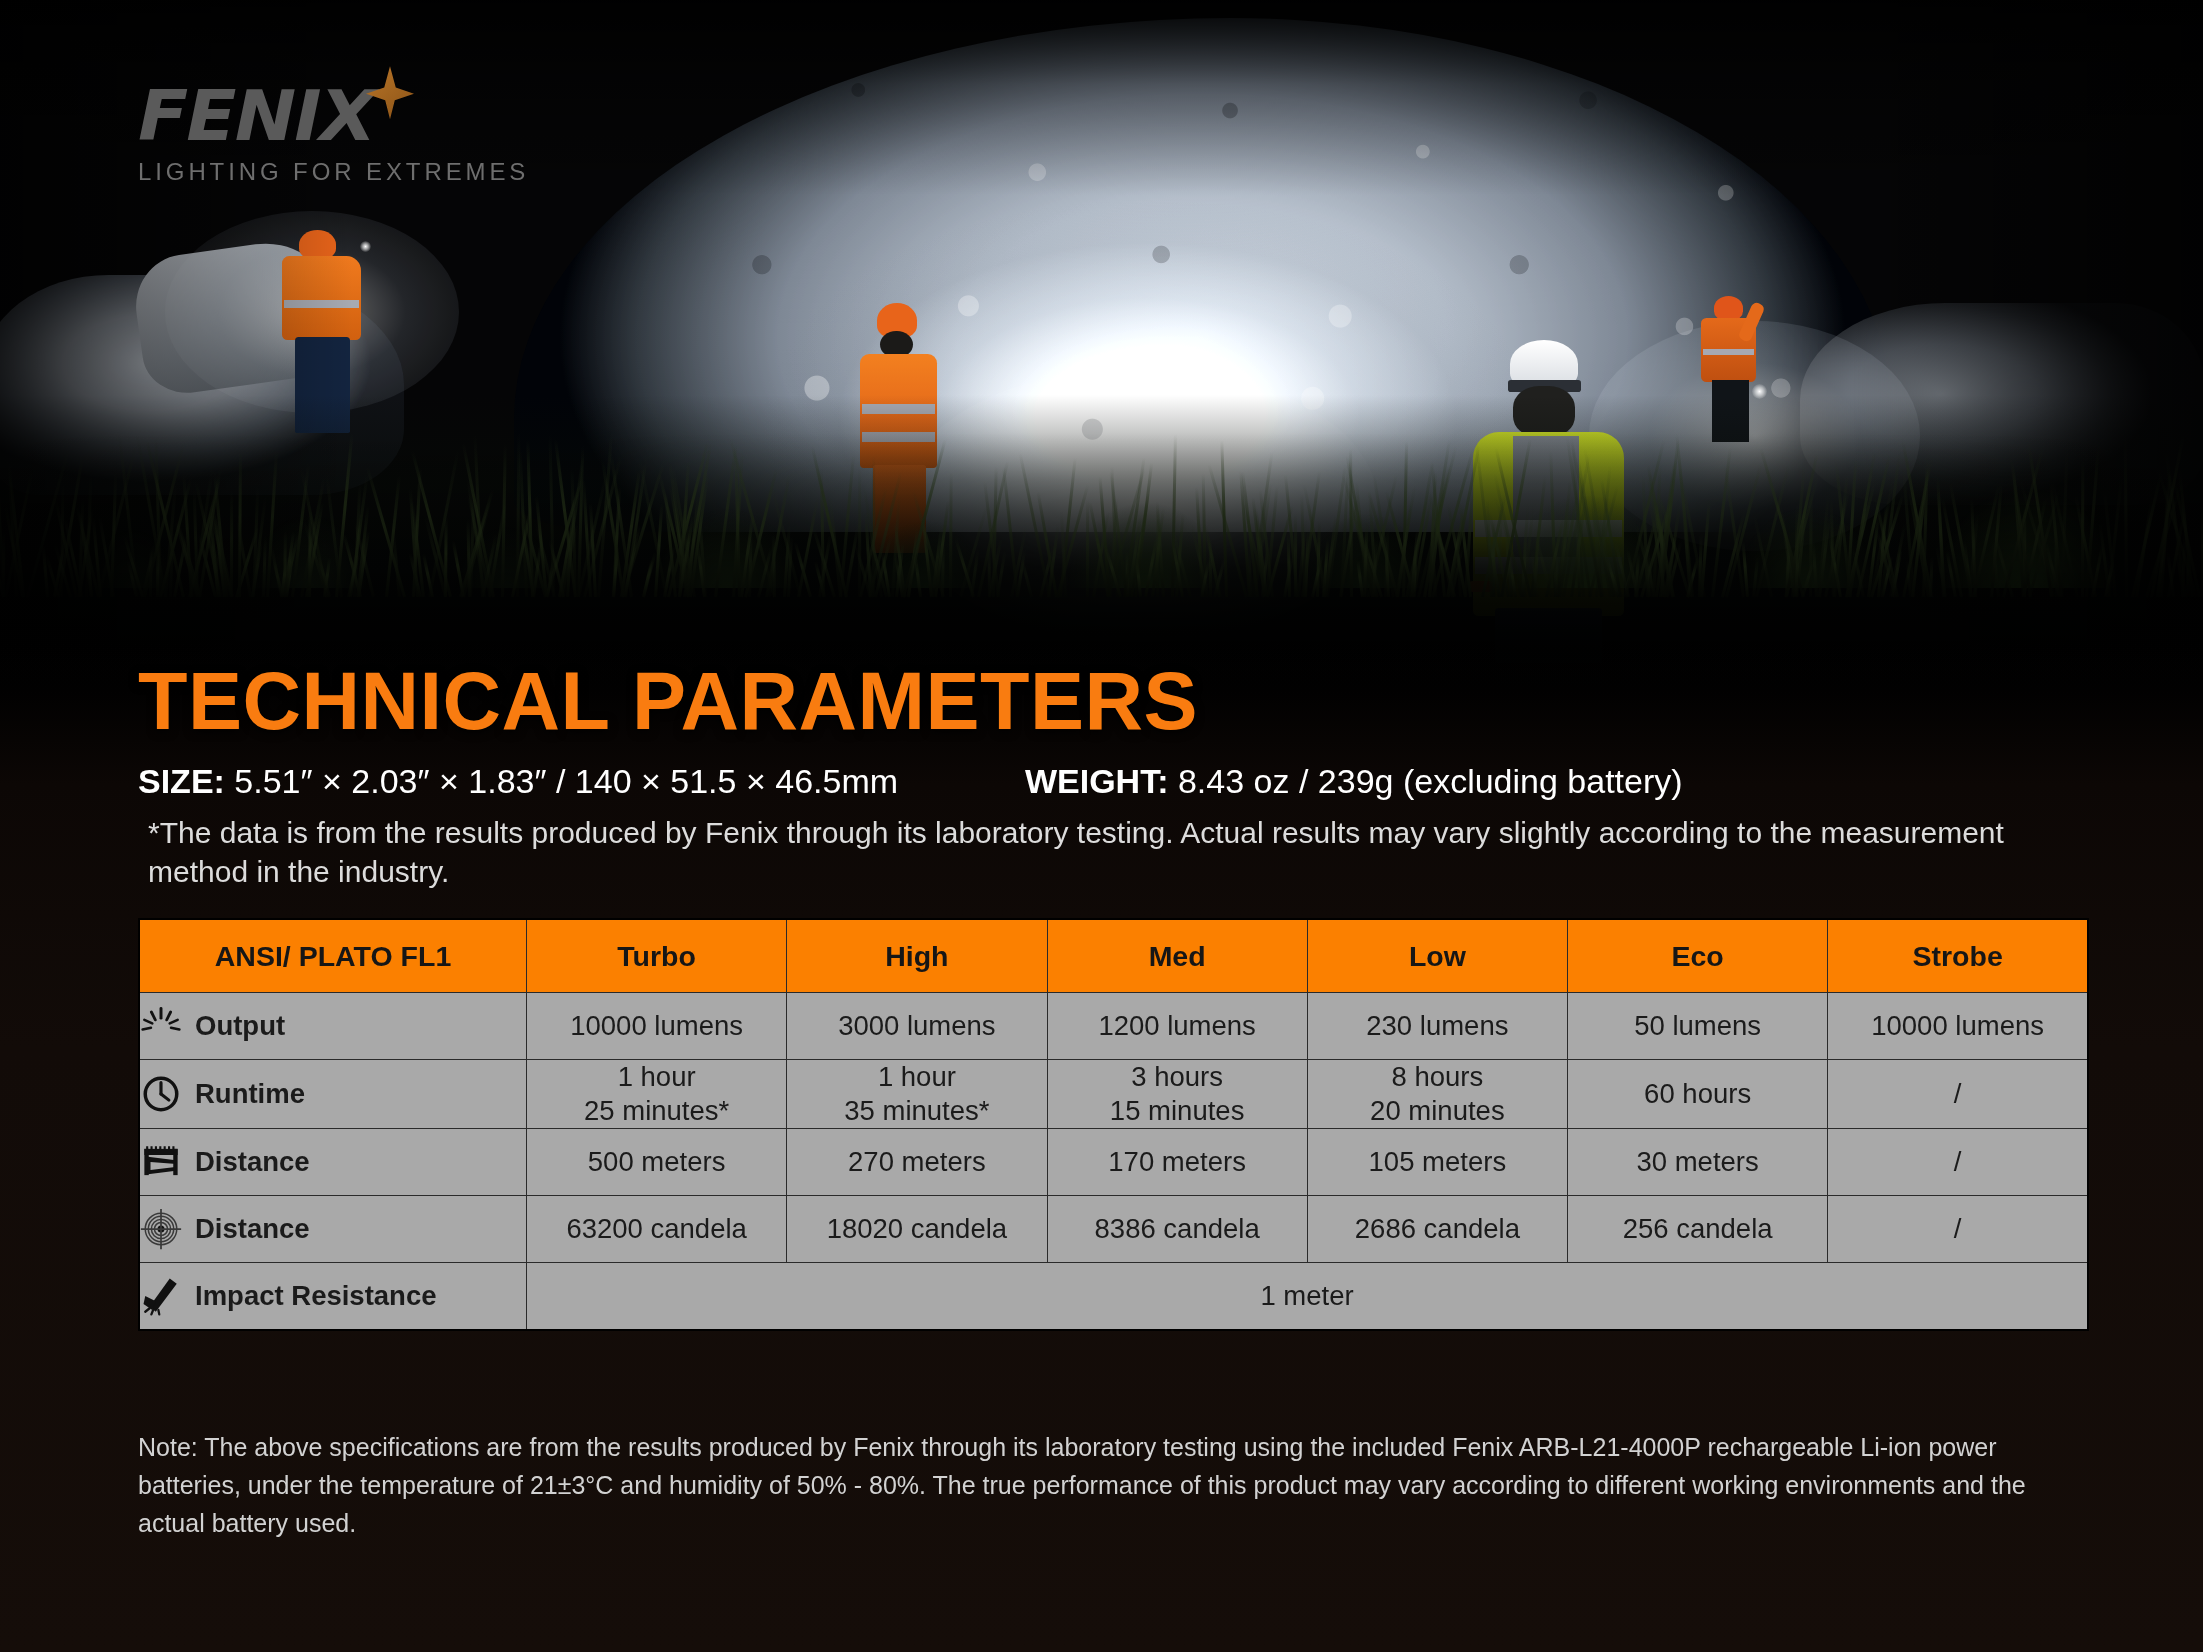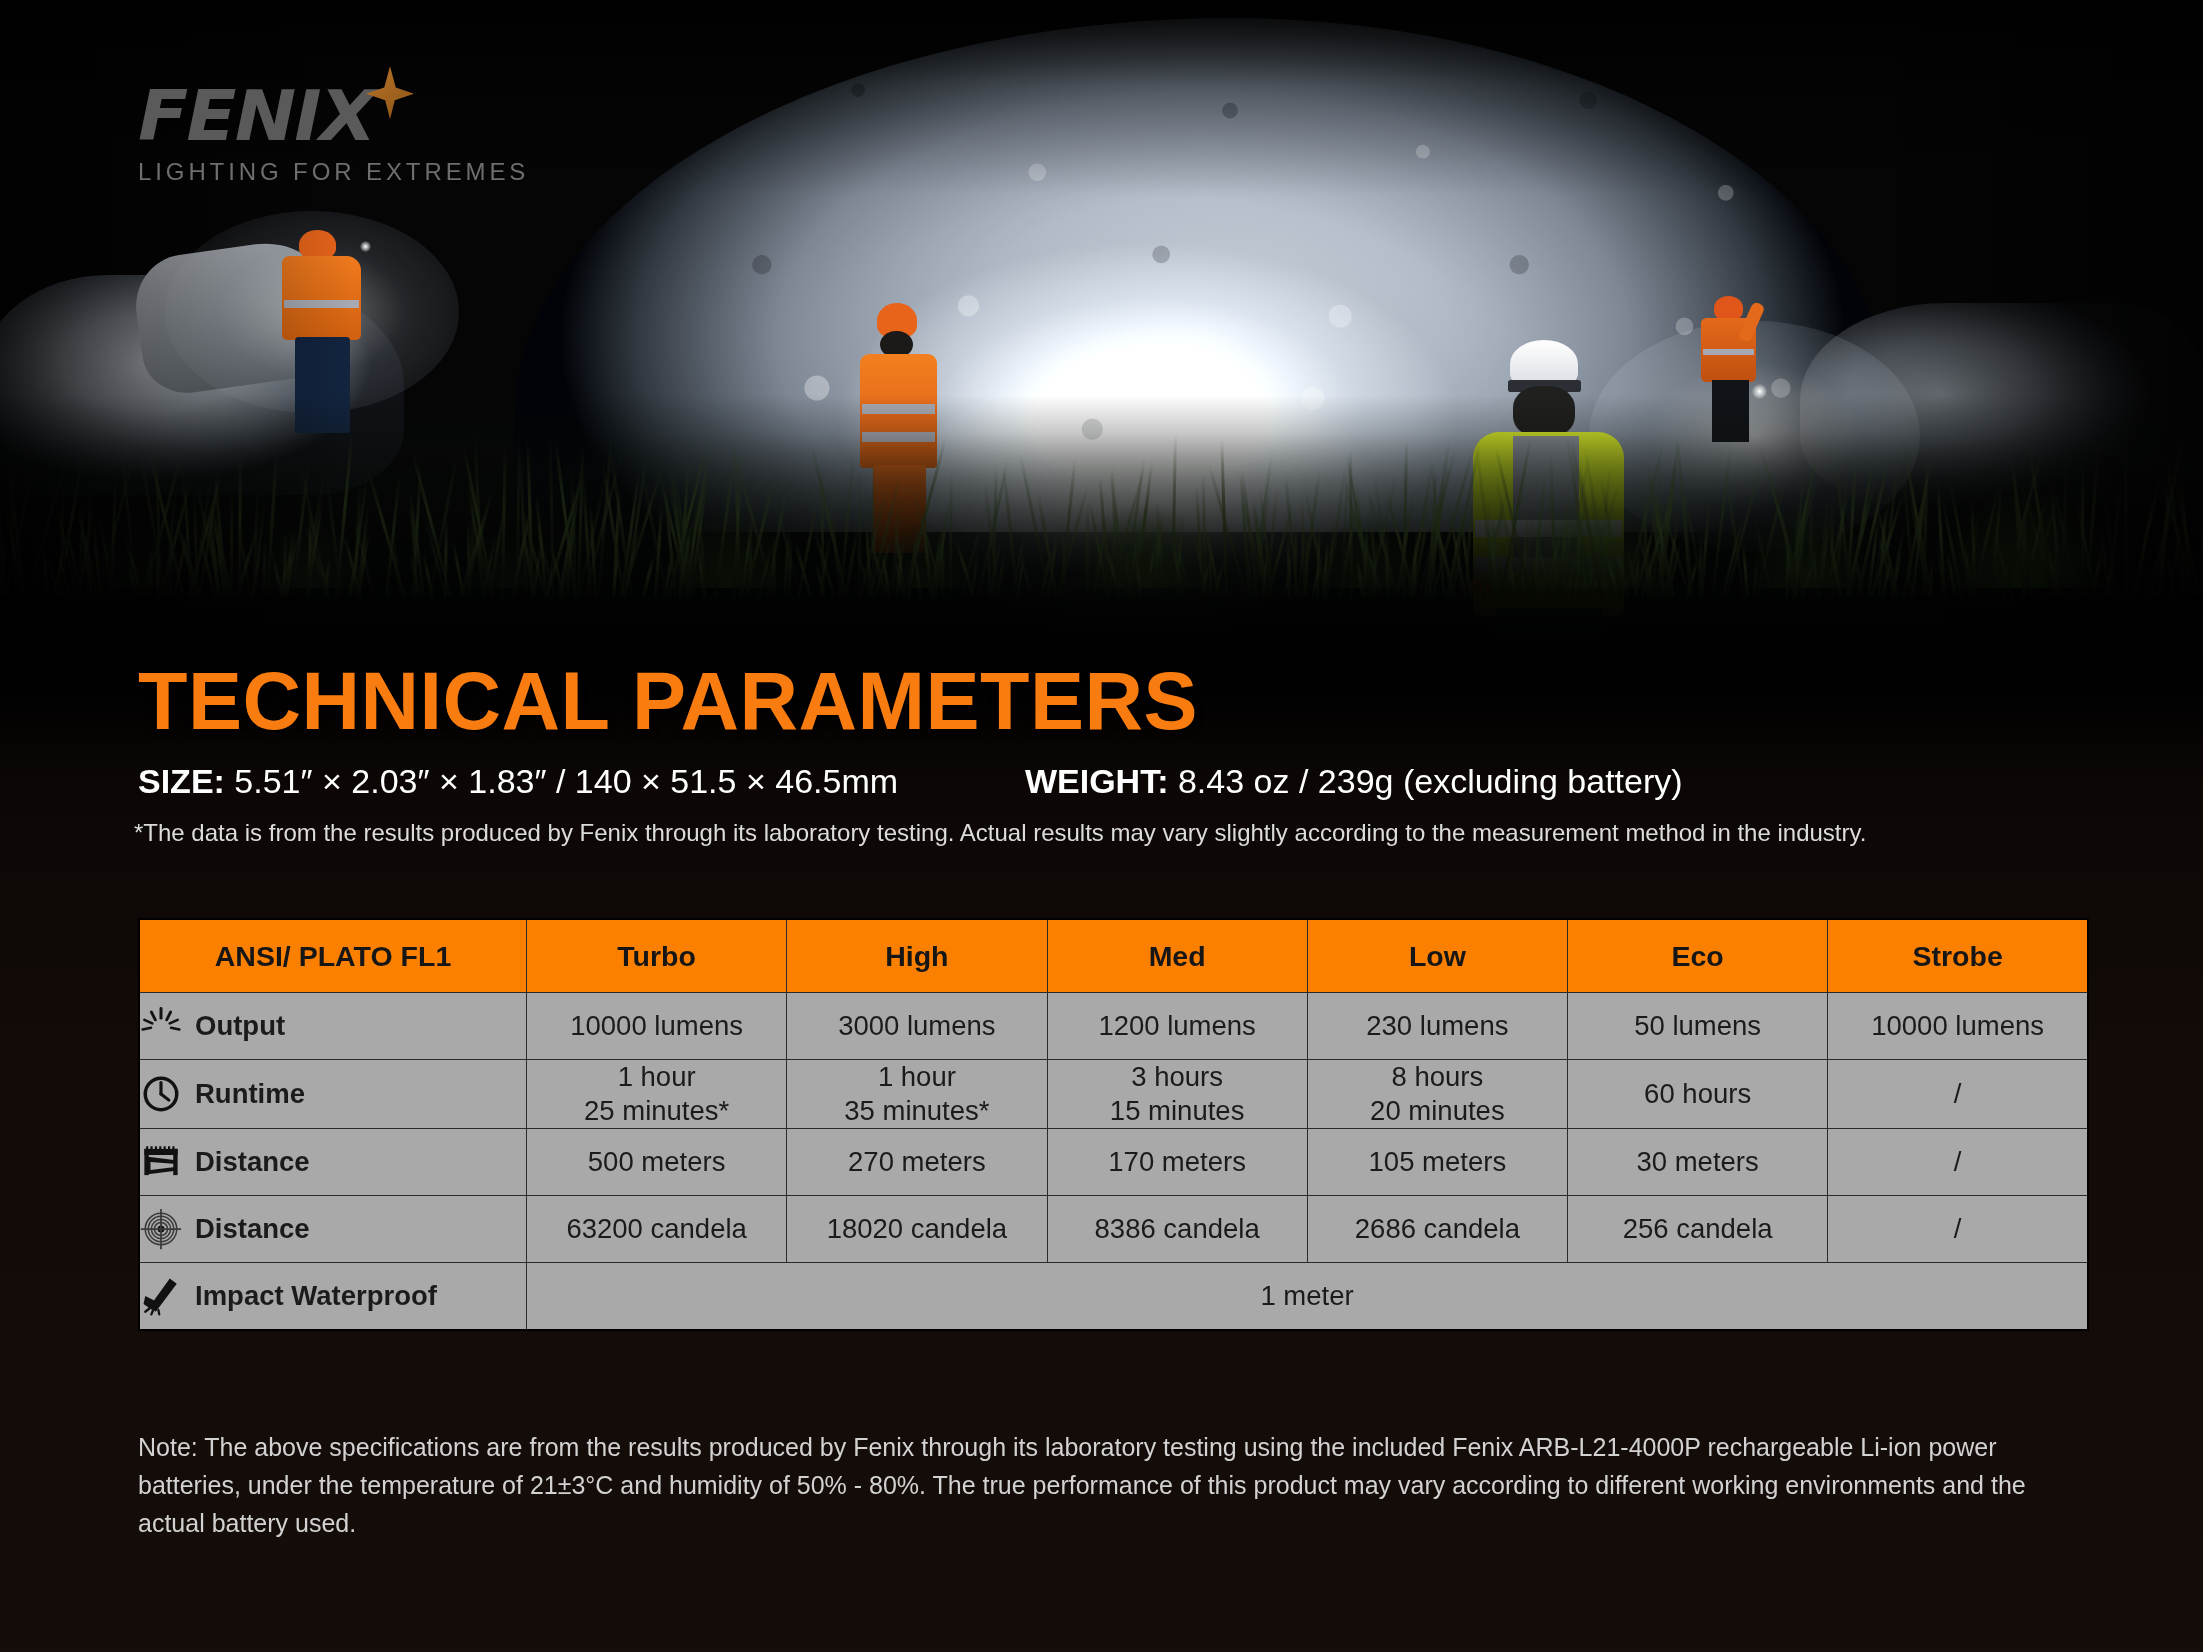--- a/index.html
+++ b/index.html
@@ -246,24 +246,24 @@
     width: 1928px;
     color: #ffffff;
     font-size: 34px;
     line-height: 40px;
     white-space: nowrap;
   }
   .specline b { font-weight: 700; }
   .spec-gap { display: inline-block; width: 108px; }
   .disclaimer {
     position: absolute;
-    left: 134px; top: 170px;
+    left: 148px; top: 170px;
     width: 1892px;
     color: #dcdcdc;
-    font-size: 24px;
+    font-size: 30px;
     line-height: 39px;
   }
 
   
   .tbl-wrap { position: absolute; left: 138px; top: 275px; width: 1951px; }
   table.spec {
     width: 1951px;
     border-collapse: collapse;
     table-layout: fixed;
     background: #a9a9a9;
@@ -1026,21 +1026,21 @@
               <div class="rh-inner">
                 <span class="rh-icon"><svg viewBox="0 0 48 48" xmlns="http://www.w3.org/2000/svg">
      <polygon points="34,4 42,10 18,42 11,36" fill="#111"></polygon>
      <polygon points="18,30 6,24 4,33 14,40" fill="#111"></polygon>
      <g stroke="#111" stroke-width="2.6" stroke-linecap="round">
        <line x1="6" y1="42" x2="11" y2="38"></line>
        <line x1="13" y1="45" x2="15" y2="40"></line>
        <line x1="22" y1="45" x2="21" y2="40"></line>
      </g>
    </svg></span>
-                <span>Impact Waterproof</span>
+                <span>Impact Resistance</span>
               </div>
             </td>
             <td colspan="6">1 meter</td>
           </tr>
         </tbody>
     </table>
   </div>
 
   <div class="note">
     <p>Note: The above specifications are from the results produced by Fenix through its laboratory testing using the included Fenix ARB-L21-4000P rechargeable Li-ion power batteries, under the temperature of 21±3°C and humidity of 50% - 80%. The true performance of this product may vary according to different working environments and the actual battery used.</p>

